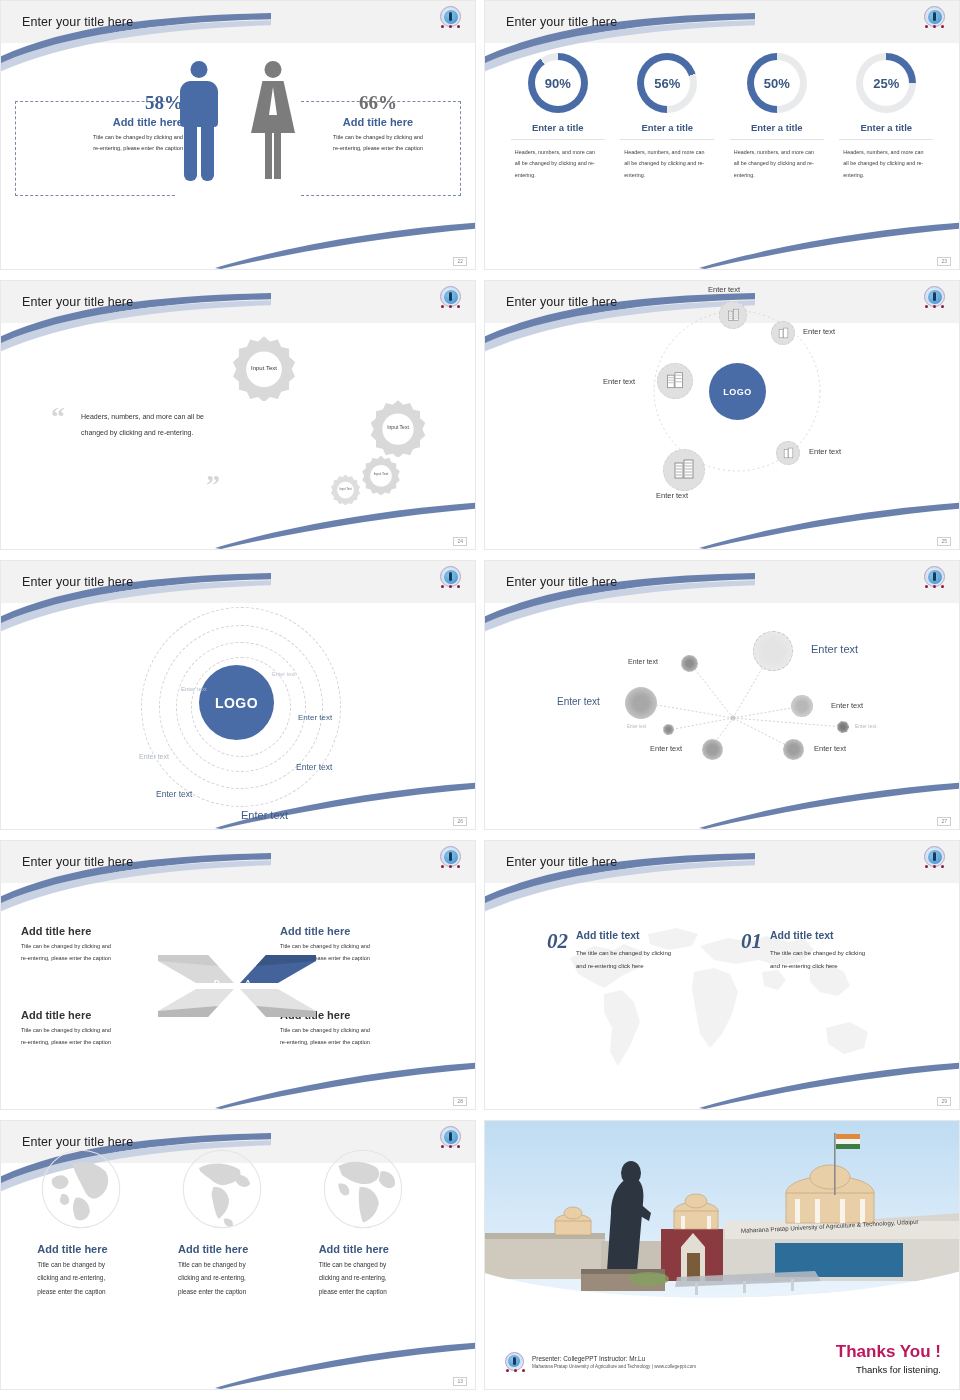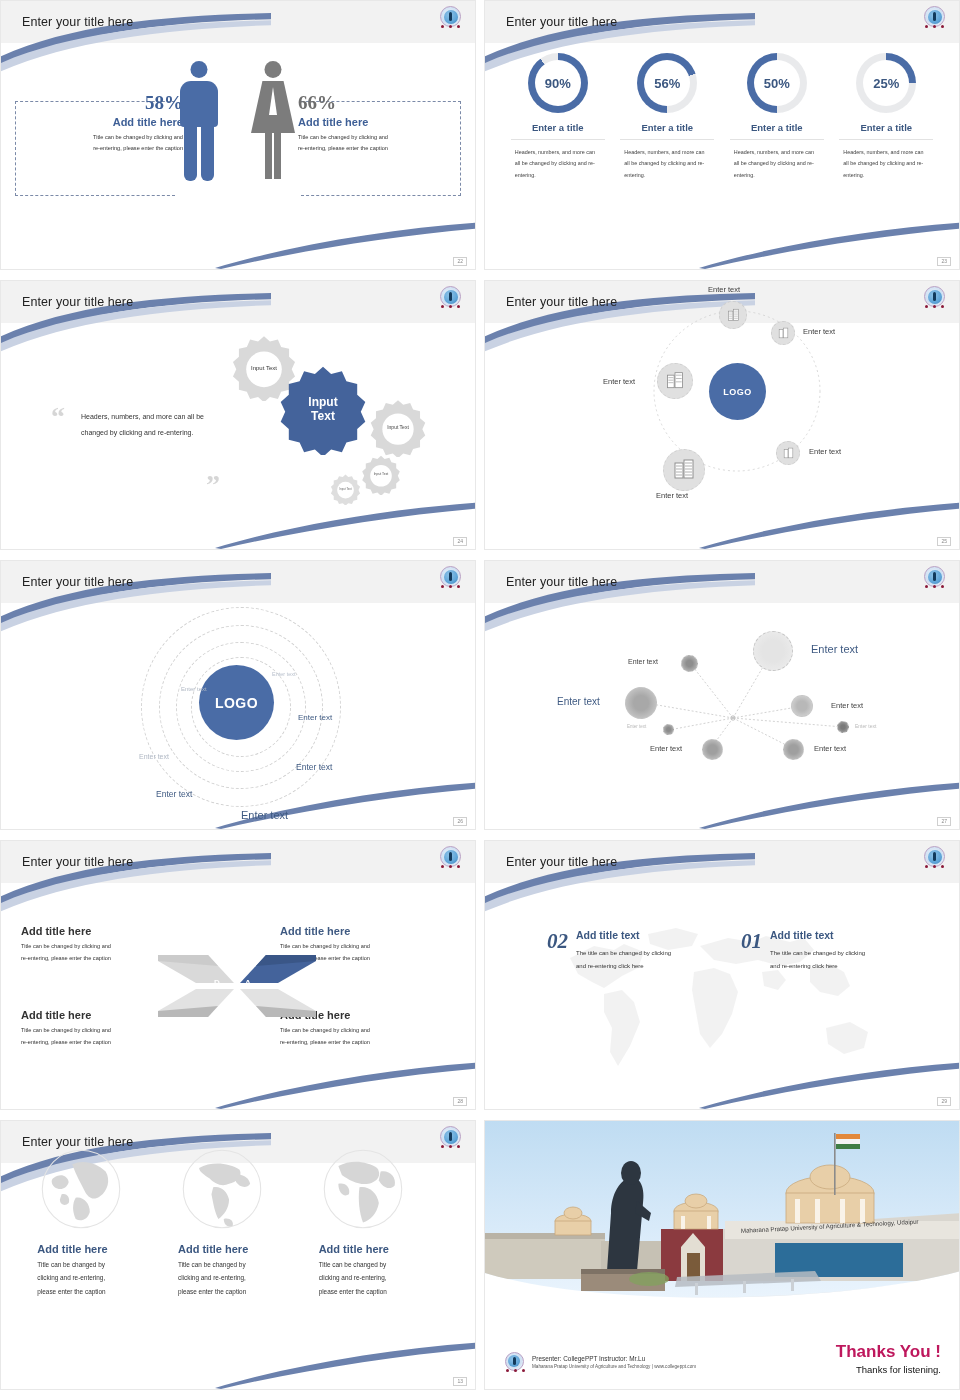--- a/index.html
+++ b/index.html
@@ -86,21 +86,21 @@
   .s1-wrap { position:absolute; left:0; top:42px; width:100%; height:228px; }
   .bracket {
     position:absolute; top:58px; width:160px; height:95px;
     border:1px dashed #7b8aa8; border-right:none;
   }
   .bracket.right { border:1px dashed #7b8aa8; border-left:none; }
   .b-left { left:14px; }
   .b-right{ right:14px; }
   .statblock { position:absolute; top:50px; width:160px; }
   .sb-left { left:22px; text-align:right; }
-  .sb-right{ right:17px; text-align:left; }
+  .sb-right{ right:17px; text-align:center; }
   .pct { font-size:19px; font-weight:bold; line-height:1.1;font-family:Liberation Serif, serif; }
   .pct.blue { color:#3e5f96; }
   .pct.gray { color:#6e6e6e; }
   .addttl { font-size:11px; font-weight:bold; color:#3e5f96; margin-top:2px; }
   .capt { font-size:5.6px; color:#333; line-height:2.0; margin-top:4px; }
   .person { position:absolute; top:18px; width:44px; height:130px; }
   .p-male { left:176px; }
   .p-female { left:250px; }
   .head { position:absolute; left:50%; transform:translateX(-50%); top:0; width:17px; height:17px; border-radius:50%; }
   .torso-m { position:absolute; left:3px; top:20px; width:38px; height:46px; border-radius:11px 11px 4px 4px; }
@@ -371,29 +371,20 @@
       <div class="gear" style="left:329px; top:151px; width:31px; height:31px;">
         <svg width="31" height="31" viewBox="0 0 100 100">
           <path fill="#dedede" d="M50 2 L59 10 L71 7 L76 18 L88 21 L88 33 L97 41 L92 52 L97 63 L88 71 L88 83 L76 86 L71 97 L59 94 L50 102 L41 94 L29 97 L24 86 L12 83 L12 71 L3 63 L8 52 L3 41 L12 33 L12 21 L24 18 L29 7 L41 10 Z"></path>
           <circle cx="50" cy="52" r="27" fill="#ffffff"></circle>
         </svg>
         <div class="lbl" style="font-size:2.8px; color:#666;">
           <span>Input Text</span>
         </div>
       </div>
 
-      <div class="gear" style="left:277px; top:42px; width:90px; height:90px;">
-        <svg width="90" height="90" viewBox="0 0 100 100">
-          <path fill="#44639b" d="M50 2 L59 10 L71 7 L76 18 L88 21 L88 33 L97 41 L92 52 L97 63 L88 71 L88 83 L76 86 L71 97 L59 94 L50 102 L41 94 L29 97 L24 86 L12 83 L12 71 L3 63 L8 52 L3 41 L12 33 L12 21 L24 18 L29 7 L41 10 Z"></path>
-        </svg>
-        <div class="lbl" style="font-size:12px; color:#fff; font-weight:bold;">
-          <span>Input</span>
-            <span>Text</span>
-        </div>
-      </div>
     </div>
     <div class="pgnum">24</div>
   </div>
 
   <div class="slide">
     <div class="hdr"></div>
     <svg class="swoosh-tl" viewBox="0 0 300 70">
       <path d="M-5,62 C70,14 180,2 305,0 L305,6 C185,9 78,22 2,68 Z" fill="#6b81ad"></path>
       <path d="M-5,68 C70,22 180,10 305,7 L305,12 C185,16 78,30 2,72 Z" fill="#c9d2e3"></path>
     </svg>

